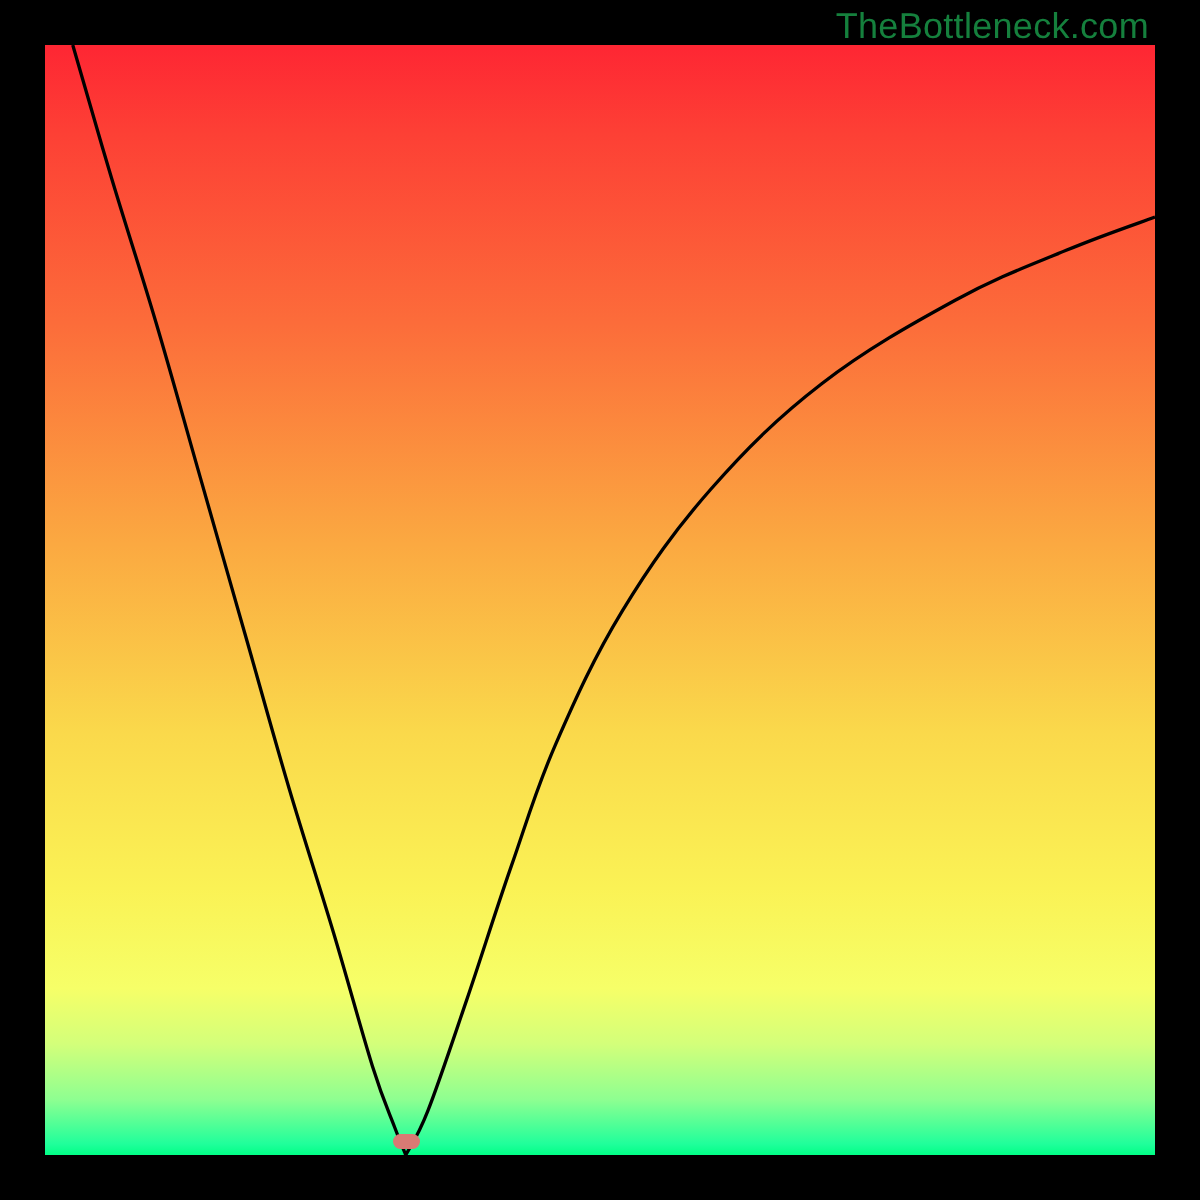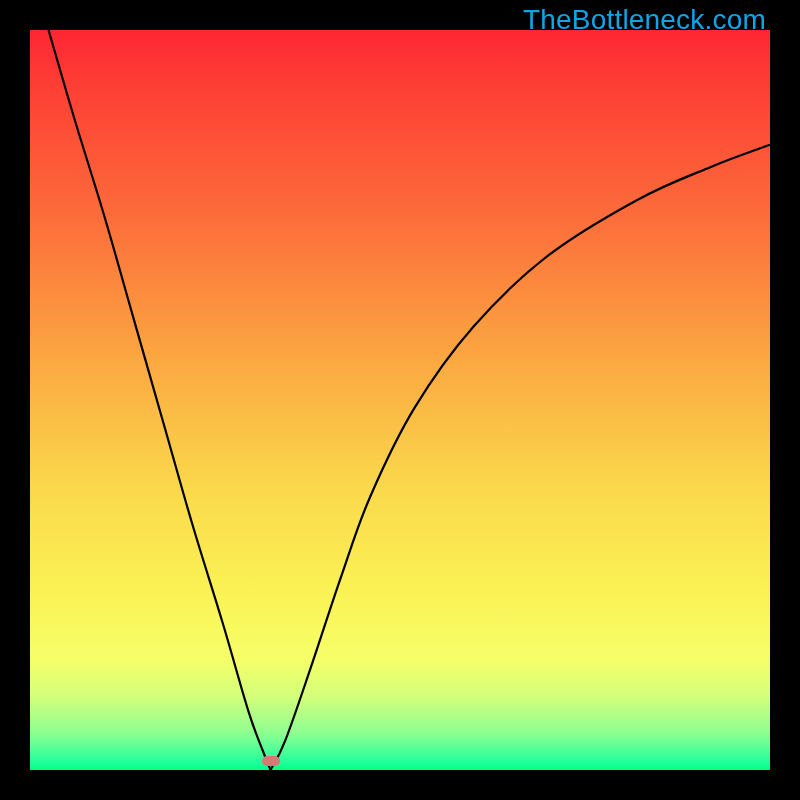--- a/index.html
+++ b/index.html
@@ -36,22 +36,22 @@
       #d3ff7a 90%,
       #8eff91 95%,
       #20ff9b 99%,
       #01ff86 100%
     );
   }
   .watermark {
     position: absolute;
     top: 4px;
     right: 34px;
-    color: #0ea5e9;
-    font-size: 28px;
+    color: #15803d;
+    font-size: 24px;
     letter-spacing: 0.2px;
   }
   svg.curve {
     position: absolute;
     top: 0; left: 0;
     width: 740px;
     height: 740px;
   }
   .marker {
     position: absolute;

